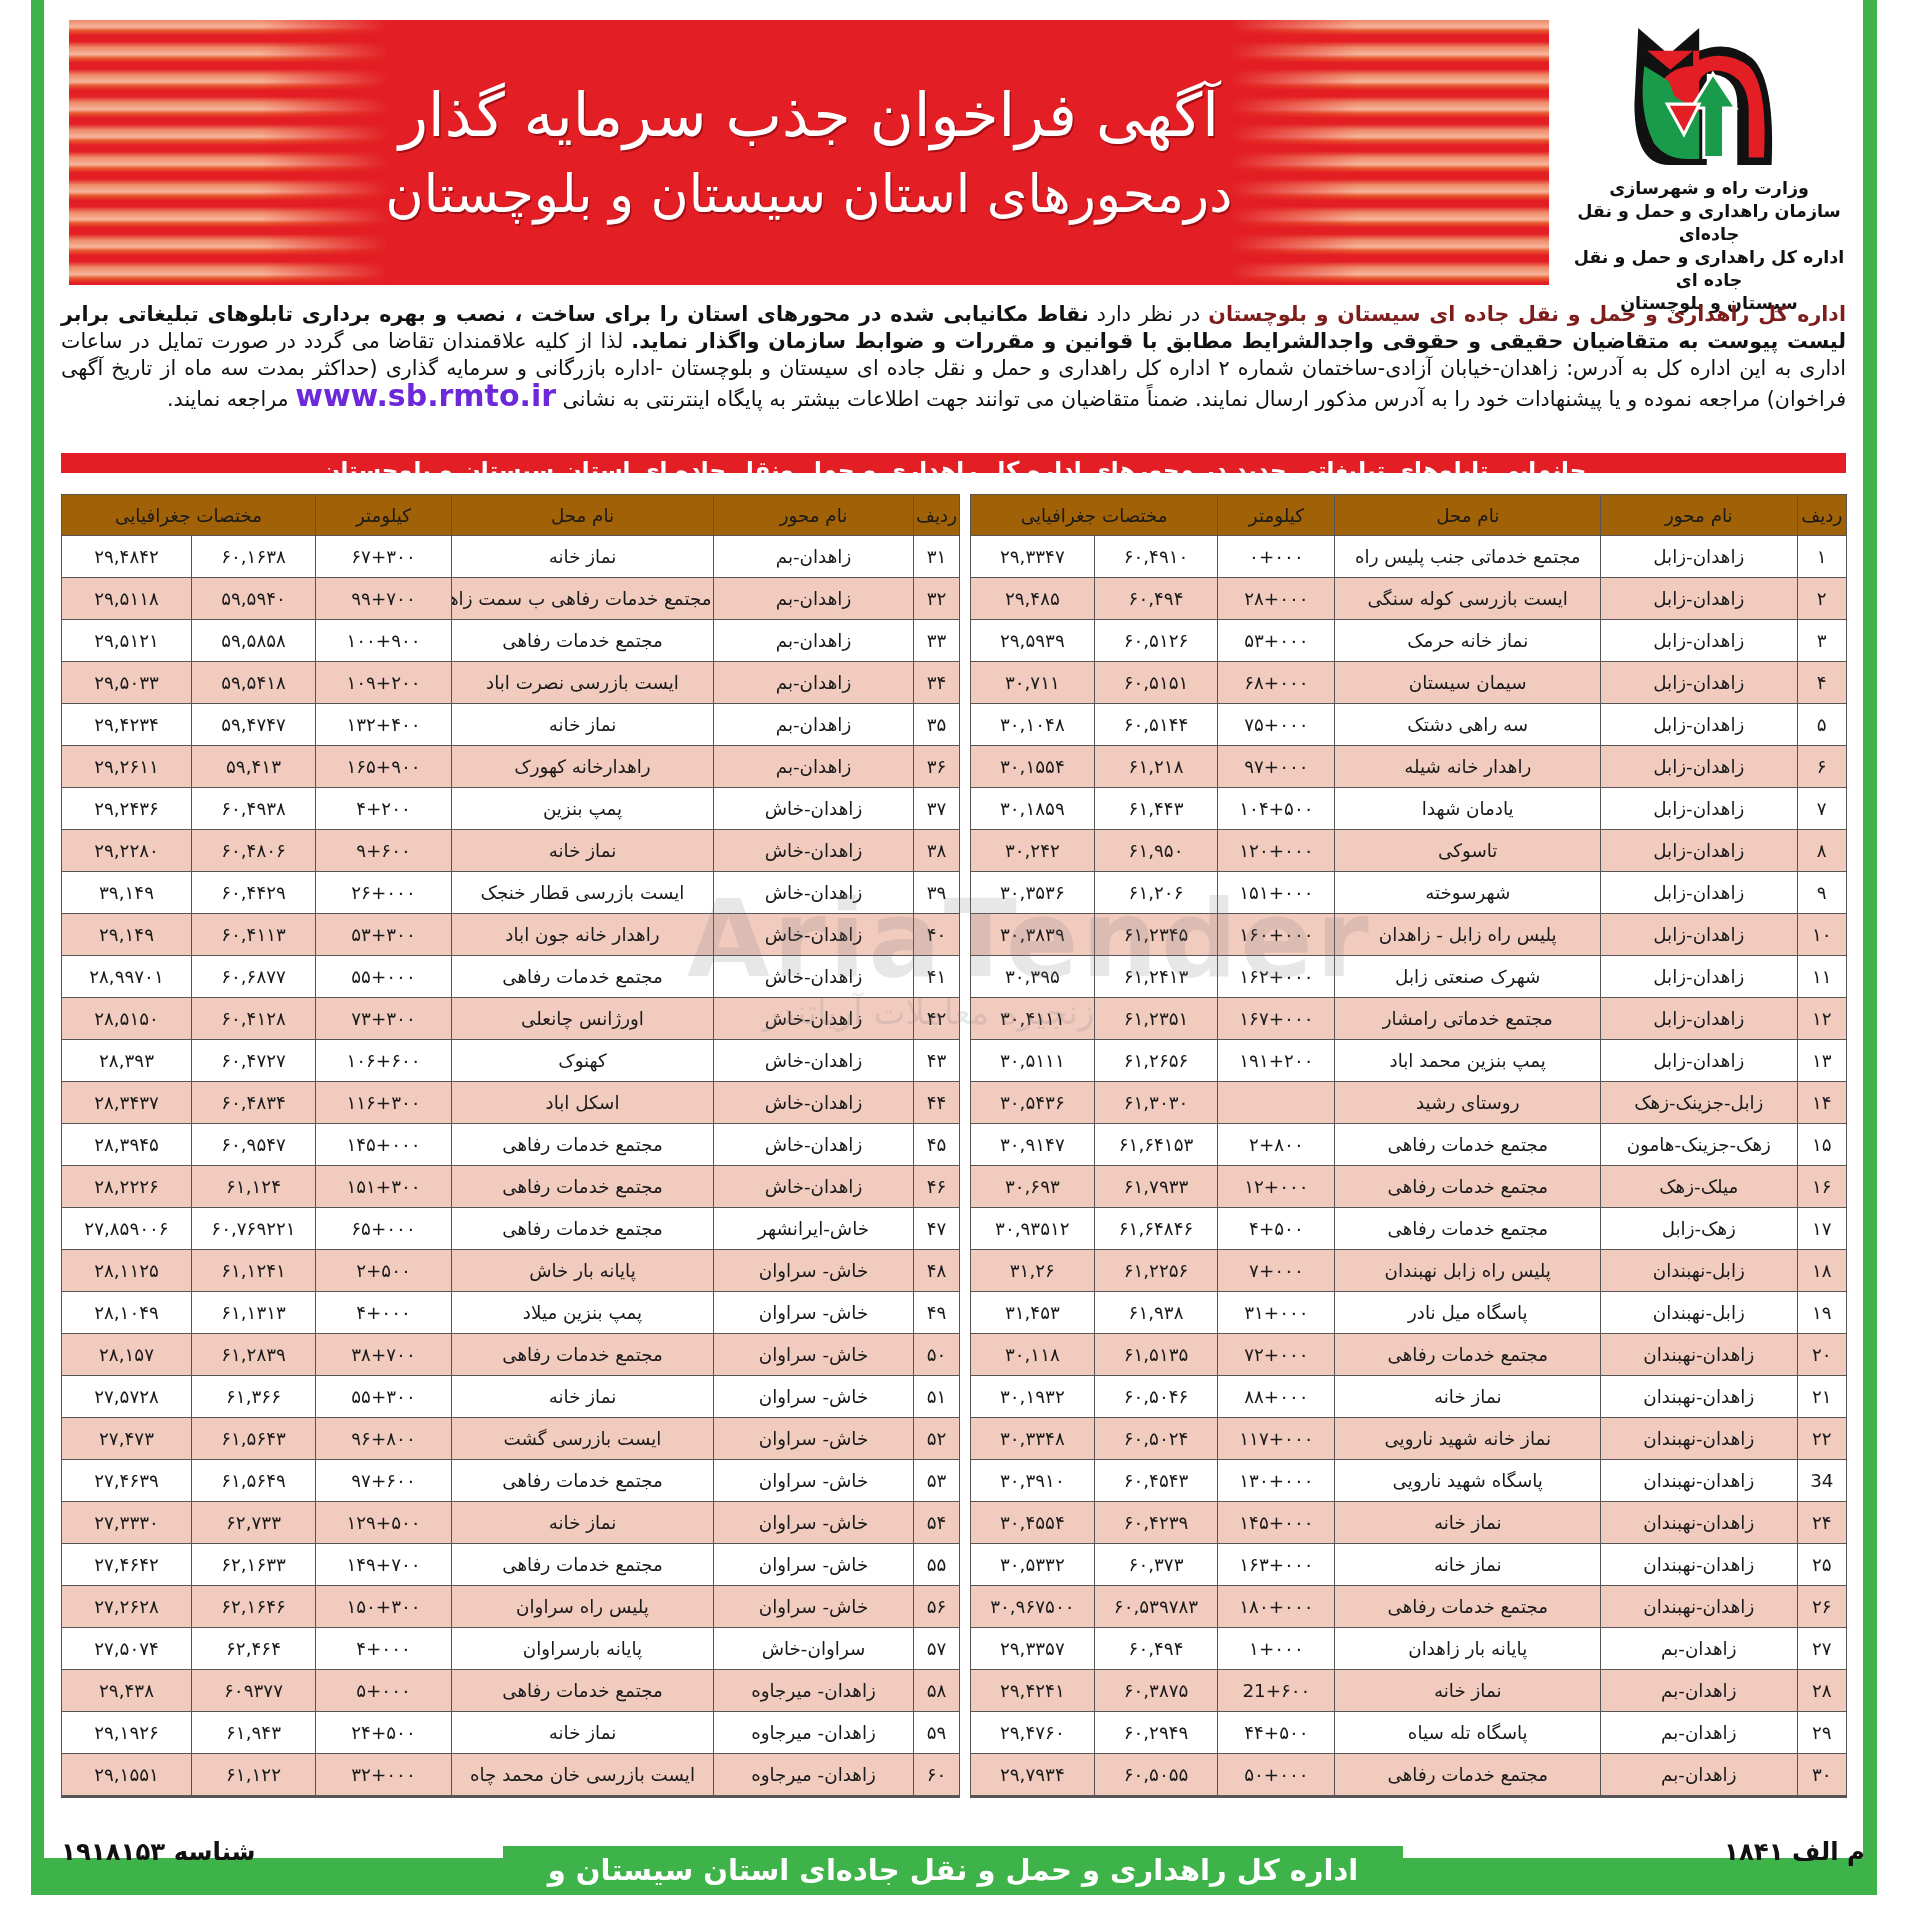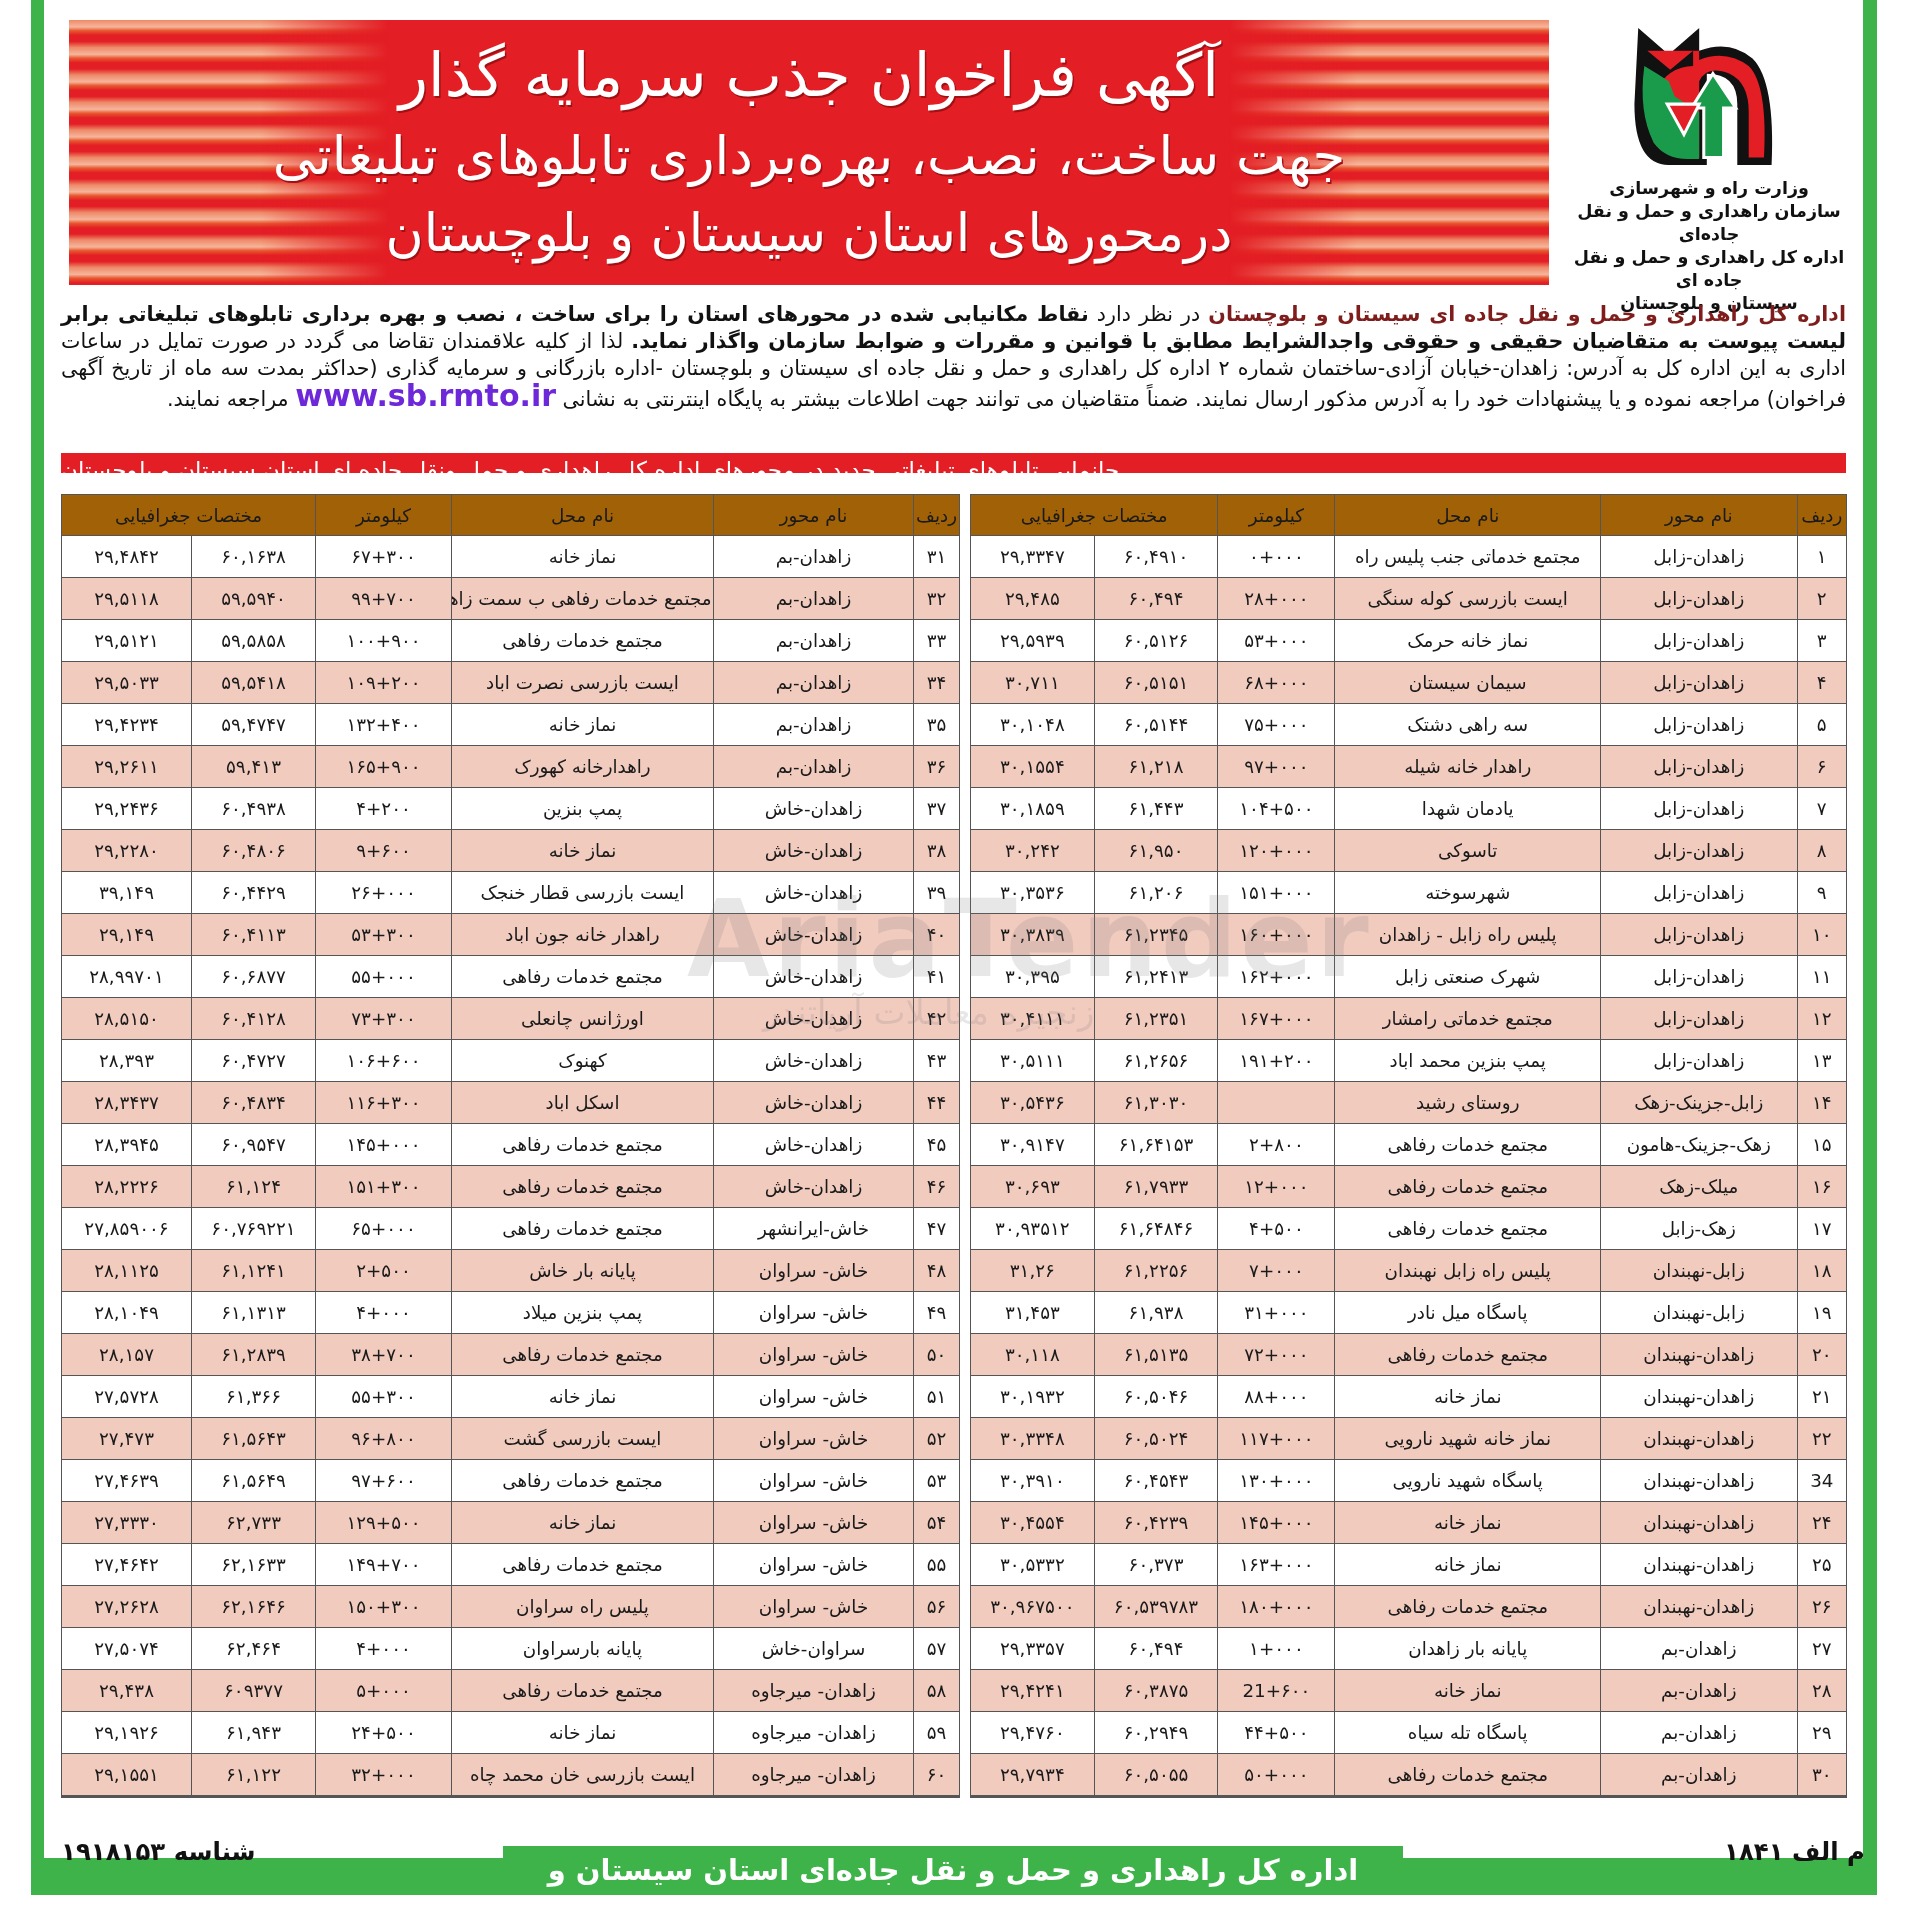--- a/index.html
+++ b/index.html
@@ -19,21 +19,21 @@
   .banner-text .l3 { font-size:52px; line-height:76px; }
   
   .logo { position:absolute; left:1623px; top:20px; width:160px; height:153px; }
   .org { position:absolute; left:1564px; top:177px; width:290px; direction:rtl; text-align:center; font-weight:bold; font-size:17.5px; line-height:23px; color:#111; }
   
   .intro { position:absolute; left:61px; top:301px; width:1785px; direction:rtl; text-align:justify; font-size:20.6px; line-height:27px; color:#111; }
   .intro .red { color:#7f1d1d; font-weight:bold; }
   .intro b { font-weight:bold; }
   .intro .url { color:#6d28d9; font-weight:bold; font-size:30px; direction:ltr; unicode-bidi:embed; }
   
-  .table-title { position:absolute; left:61px; top:453px; width:1785px; height:20px; background:#e31e24; color:#fff; direction:rtl; text-align:left; font-weight:normal; font-size:23px; line-height:35px; }
+  .table-title { position:absolute; left:61px; top:453px; width:1785px; height:20px; background:#e31e24; color:#fff; direction:rtl; text-align:center; font-weight:bold; font-size:23px; line-height:35px; }
   
   .tbl { position:absolute; top:494px; border-collapse:collapse; direction:rtl; table-layout:fixed; font-size:18.3px; color:#1a1a1a; }
   .tbl.right { left:970px; width:877px; }
   .tbl.left { left:61px; width:897px; }
   .tbl td, .tbl th { border:1.5px solid #555; text-align:center; height:41px; padding:0 1.5px; white-space:nowrap; overflow:hidden; }
   .tbl th { background:#a16207; font-weight:normal; height:40px; }
   .tbl tr.odd td { background:#ffffff; }
   .tbl tr.even td { background:#f2cbbf; }
   .tbl td.num { direction:ltr; }
   .tbl tbody tr:last-child td { border-bottom:3.1px solid #555; }
@@ -48,21 +48,20 @@
 <body>
 
 <div class="frame"></div>
 <div class="inner"></div>
 
 <div class="banner">
   <div class="stripes left"></div>
   <div class="stripes right"></div>
   <div class="banner-text">
     <div class="l1">آگهی فراخوان جذب سرمایه گذار</div>
-    <div class="l2">جهت ساخت، نصب، بهره‌برداری تابلوهای تبلیغاتی</div>
     <div class="l3">درمحورهای استان سیستان و بلوچستان</div>
   </div>
 </div>
 
 <svg class="logo" viewBox="0 0 210 200">
   <path d="M20 10 L60 45 L100 10 L100 40 Q140 25 170 50 Q200 80 195 190 L150 190 L150 110 Q150 70 110 70 L110 190 L60 190 Q15 190 15 110 Z" fill="#111"></path>
   <path d="M32 40 L62 65 L92 40 L92 60 Q60 60 40 95 Q30 120 40 160 Q55 180 80 180 L100 180 L100 80 Q110 58 140 70 Q165 82 165 120 L165 180 L185 180 Q190 85 165 60 Q135 38 100 52 L100 40 Z" fill="#e31e24"></path>
   <path d="M28 60 Q20 120 40 160 Q55 182 85 182 L100 182 L100 120 L68 100 L60 80 Q45 70 28 60 Z" fill="#1a9b4b"></path>
   <polygon points="118,70 148,115 132,115 132,180 106,180 106,115 90,115" fill="#1a9b4b" stroke="#fff" stroke-width="4"></polygon>
   <polygon points="58,110 100,110 80,150" fill="#e31e24" stroke="#fff" stroke-width="4"></polygon>

